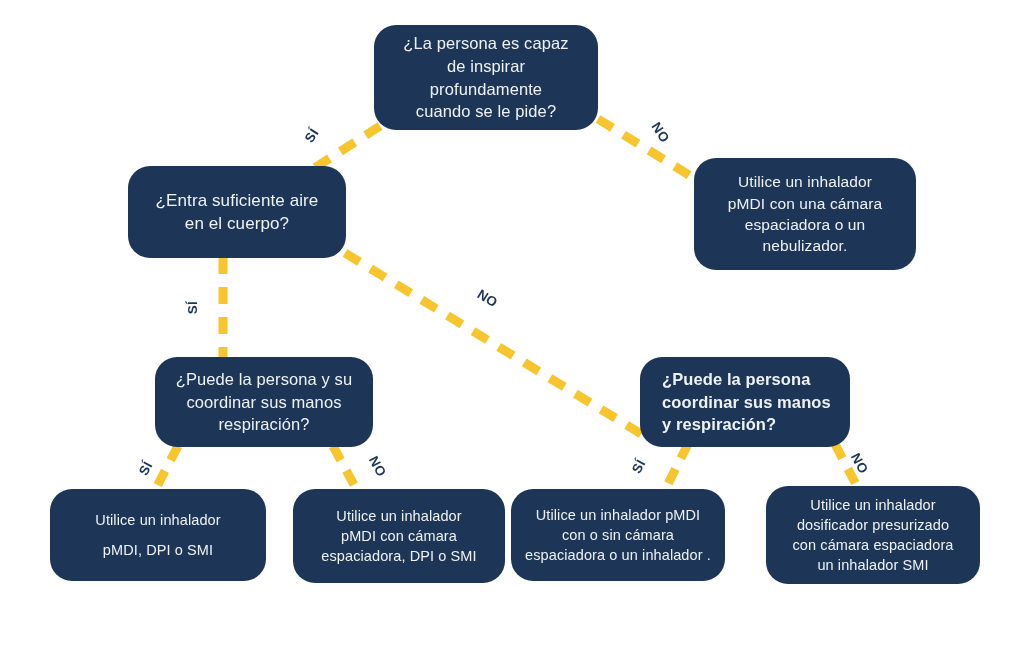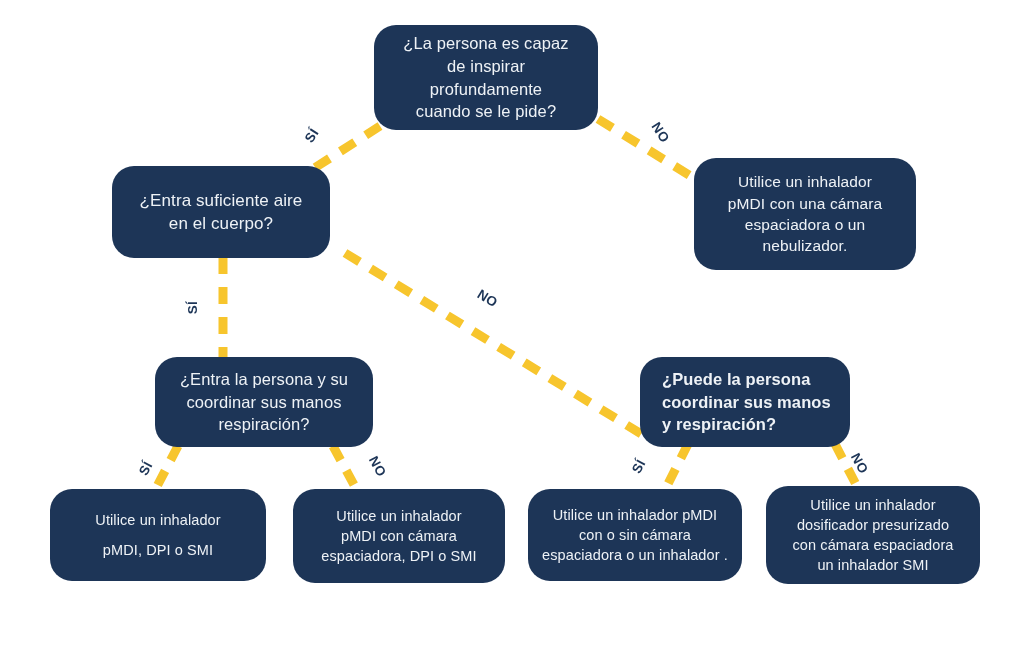--- a/index.html
+++ b/index.html
@@ -105,27 +105,27 @@
 cuando se le pide?</span>
   </div>
 
   <div class="node result" style="left:694px; top:158px; width:222px; height:112px;">
     <span class="txt">Utilice un inhalador
 pMDI con una cámara
 espaciadora o un
 nebulizador.</span>
   </div>
 
-  <div class="node q-second" style="left:112px; top:166px; width:218px; height:92px;text-align:center;">
+  <div class="node q-second" style="left:128px; top:166px; width:218px; height:92px;text-align:center;">
     <span class="txt">¿Entra suficiente aire
 en el cuerpo?</span>
   </div>
 
   <div class="node q-third" style="left:155px; top:357px; width:218px; height:90px;">
-    <span class="txt">¿Entra la persona y su
+    <span class="txt">¿Puede la persona y su
 coordinar sus manos
 respiración?</span>
   </div>
 
   <div class="node q-third align-left" style="left:640px; top:357px; width:210px; height:90px;">
     <span class="txt">¿Puede la persona
 coordinar sus manos
 y respiración?</span>
   </div>
 
@@ -133,21 +133,21 @@
     <span class="txt">Utilice un inhalador
 pMDI, DPI o SMI</span>
   </div>
 
   <div class="node leaf" style="left:293px; top:489px; width:212px; height:94px;">
     <span class="txt">Utilice un inhalador
 pMDI con cámara
 espaciadora, DPI o SMI</span>
   </div>
 
-  <div class="node leaf" style="left:528px; top:489px; width:214px; height:92px;text-align:center;">
+  <div class="node leaf" style="left:511px; top:489px; width:214px; height:92px;text-align:center;">
     <span class="txt">Utilice un inhalador pMDI
 con o sin cámara
 espaciadora o un inhalador .</span>
   </div>
 
   <div class="node leaf" style="left:766px; top:486px; width:214px; height:98px;">
     <span class="txt">Utilice un inhalador
 dosificador presurizado
 con cámara espaciadora
 un inhalador SMI</span>

